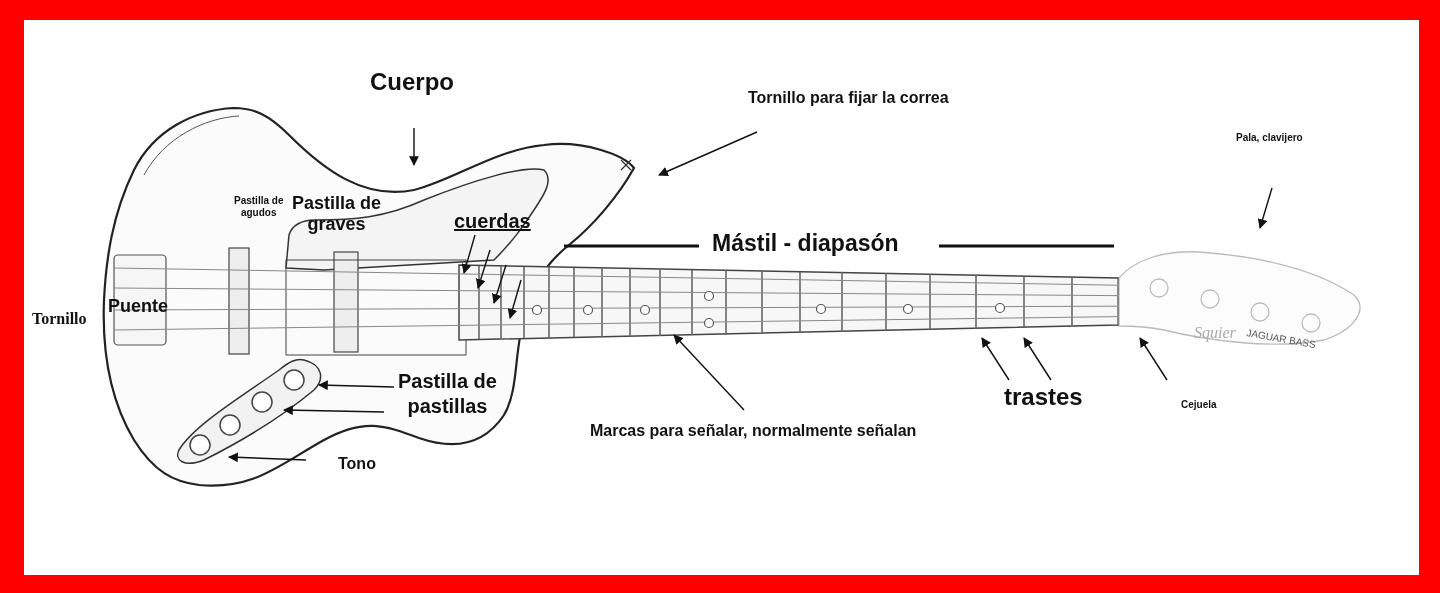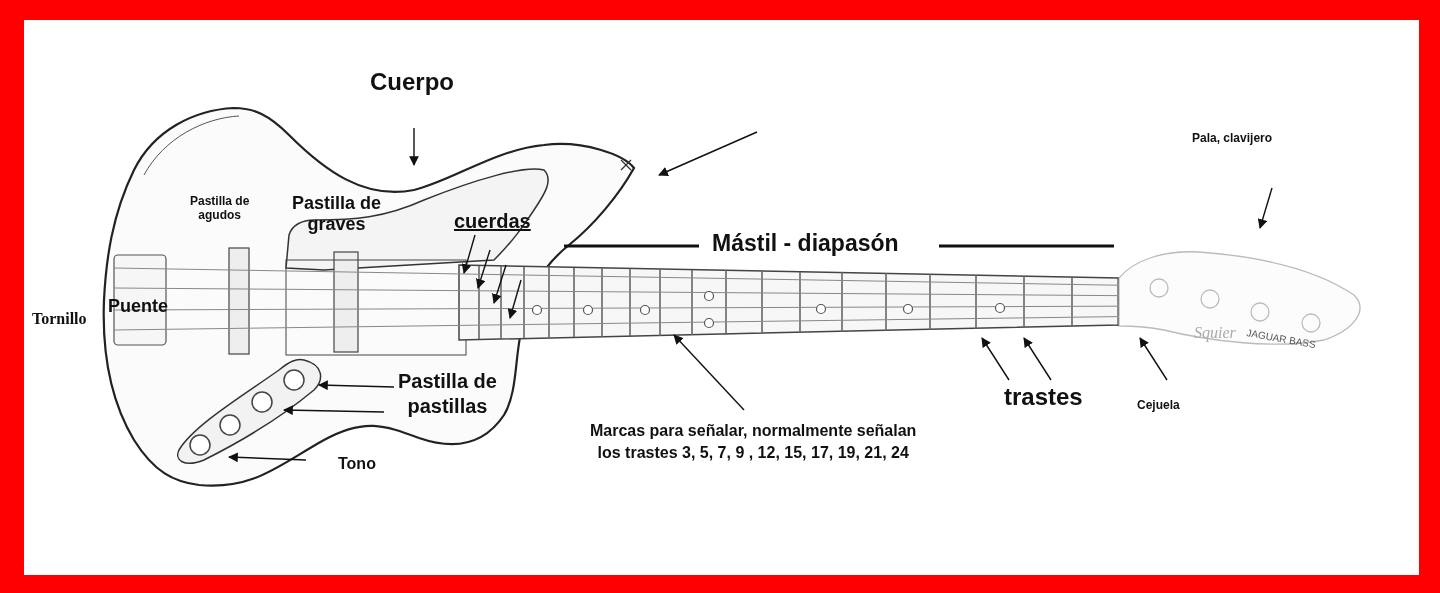--- a/index.html
+++ b/index.html
@@ -12,21 +12,21 @@
   .frame {
     position: absolute; left: 24px; top: 20px; width: 1395px; height: 555px;
     background: #ffffff;
   }
   .art { position: absolute; left: 0; top: 0; }
   .lbl {
     position: absolute; color: #111; font-weight: bold; white-space: nowrap;
     line-height: 1.15; text-align: center;
     font-family: "Liberation Sans", "DejaVu Sans", sans-serif;
   }
-  .lbl.s14 { font-size: 12px; }
+  .lbl.s14 { font-size: 10px; margin-left: 44px; }
   .lbl.s16 { font-size: 16px; }
   .lbl.s18 { font-size: 18px; }
   .lbl.s20 { font-size: 20px; }
   .lbl.s22 { font-size: 24px; }
   .lbl.s23 { font-size: 23px; text-align: right; }
 </style>
 </head>
 <body>
 
 <div class="frame">
@@ -153,20 +153,21 @@
       <line x1="282" y1="440" x2="205" y2="437"></line>
     </g>
 
     <g stroke="#333" stroke-width="1.3">
       <line x1="597" y1="140" x2="607" y2="150"></line>
       <line x1="607" y1="140" x2="597" y2="150"></line>
     </g>
   </svg>
 
   <div class="lbl s22" style="left:346px;top:48px;">Cuerpo</div>
+  <div class="lbl s16" style="left:724px;top:69px;">Tornillo para fijar la correa</div>
   <div class="lbl s14" style="left:1168px;top:112px;">Pala, clavijero</div>
 
   <div class="lbl s14" style="left:166px;top:175px;">
     <div>Pastilla de</div>
     <div>agudos</div>
   </div>
   <div class="lbl s18" style="left:268px;top:173px;">
     <div>Pastilla de</div>
     <div>graves</div>
   </div>
@@ -177,18 +178,17 @@
   <div class="lbl s18" style="left:84px;top:276px;">Puente</div>
 
   <div class="lbl s20" style="left:374px;top:350px;">
     <div>Pastilla de</div>
     <div style="margin-top:2px;">pastillas</div>
   </div>
   <div class="lbl s16" style="left:314px;top:435px;">Tono</div>
 
   <div class="lbl s16" style="left:566px;top:402px;">
     <div>Marcas para señalar, normalmente señalan</div>
-    <div style="margin-top:4px;">los trastes 3, 5, 7, 9 , 12, 15, 17, 19, 21, 24</div>
   </div>
 
   <div class="lbl s22" style="left:980px;top:363px;">trastes</div>
   <div class="lbl s14" style="left:1113px;top:379px;">Cejuela</div>
 </div>
 
 </body></html>

